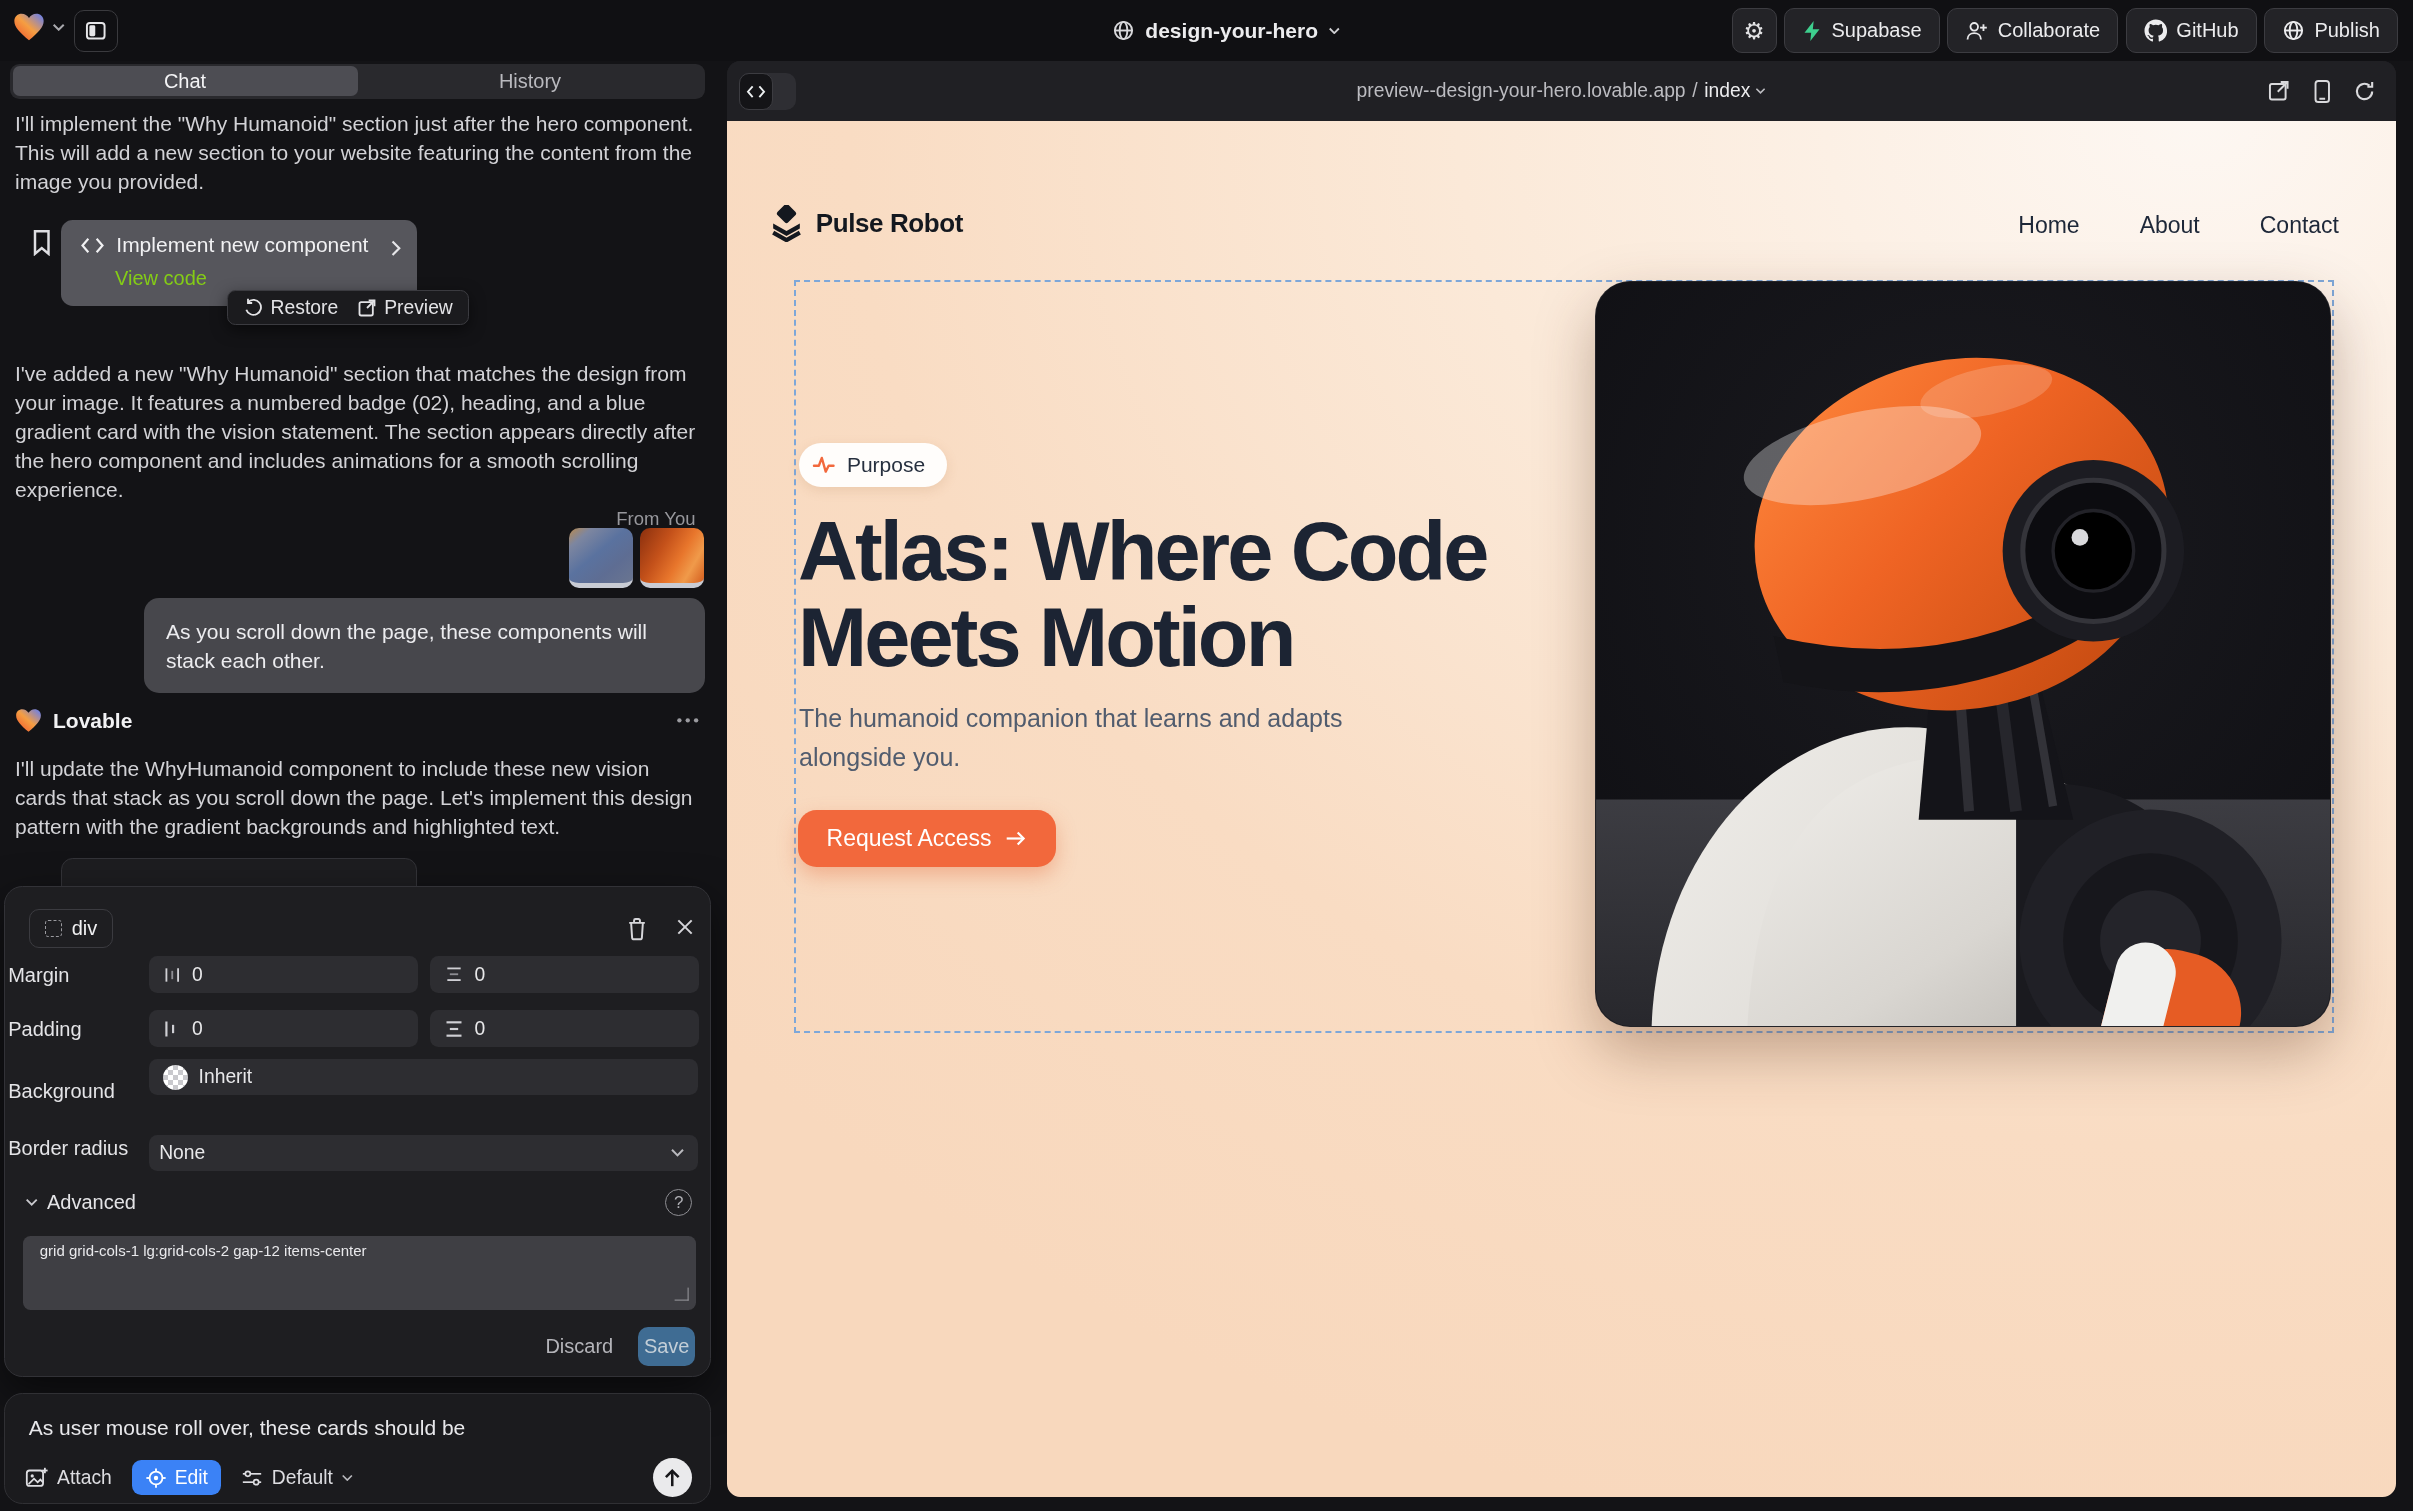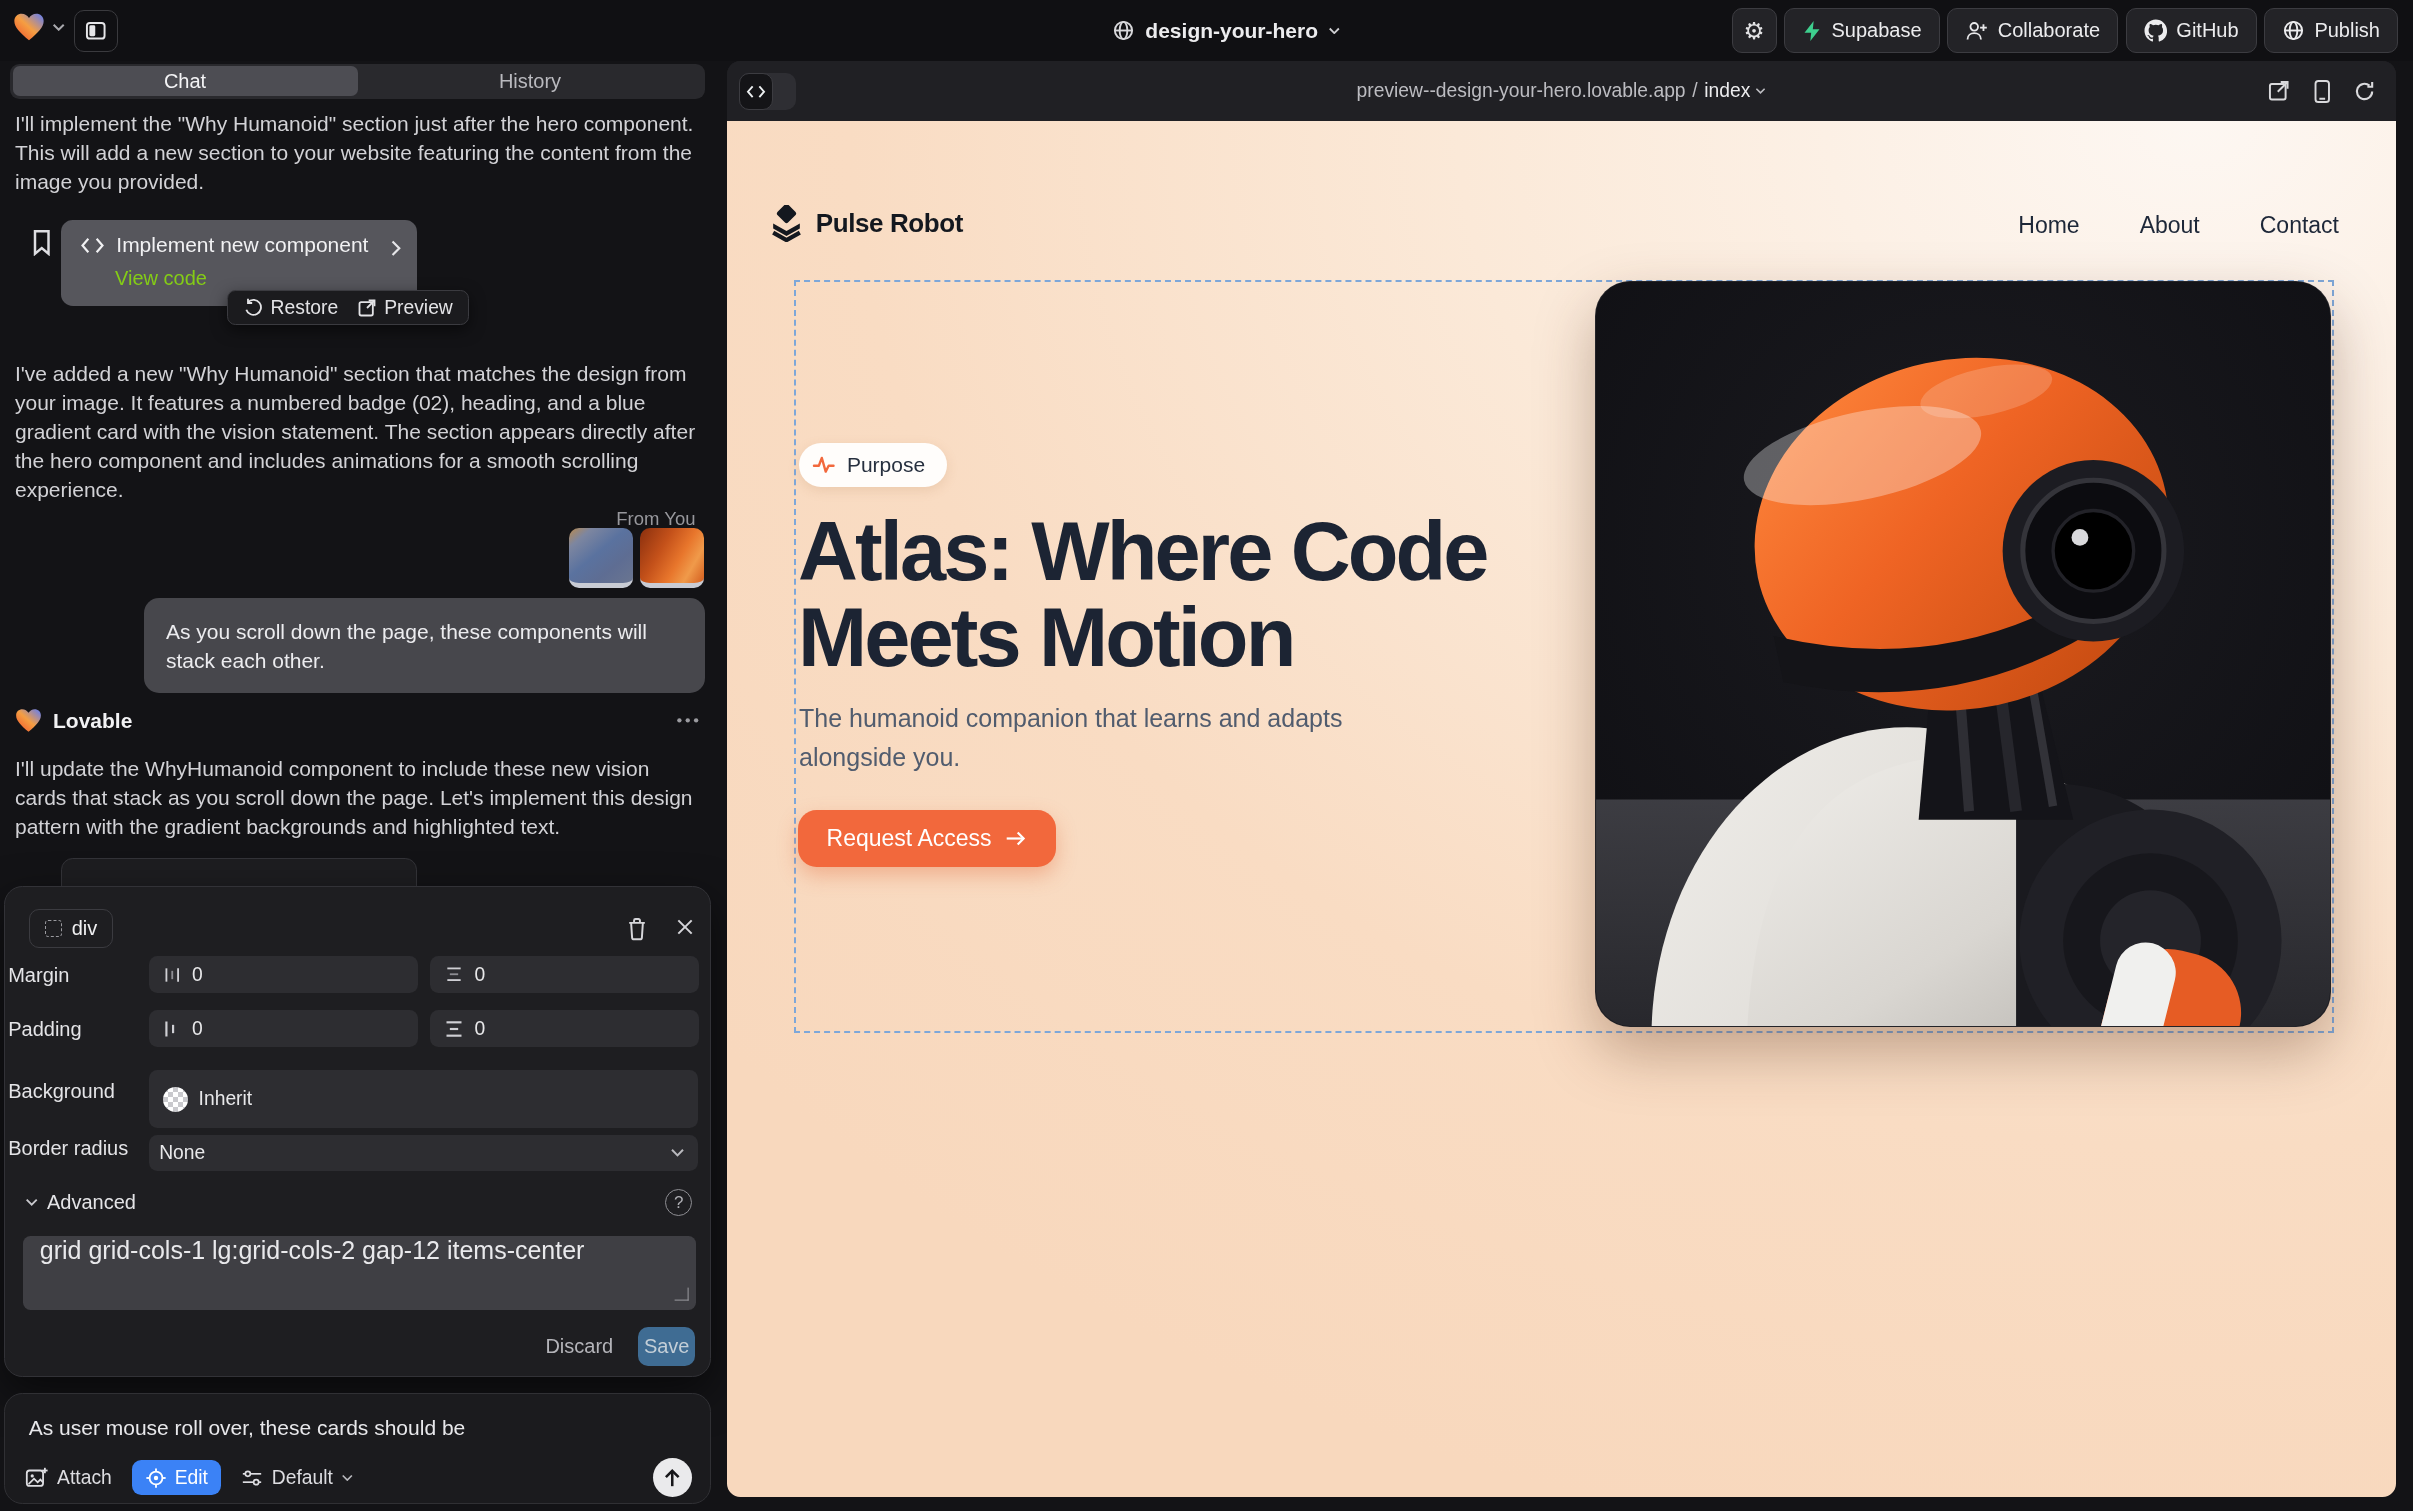--- a/index.html
+++ b/index.html
@@ -46,21 +46,21 @@
   .insp-ic { position:absolute; top:30px; color:#d6d6da; cursor:pointer; }
   .insp-label { position:absolute; left:3px; font-size:20px; color:#e4e4e7; }
   .insp-input { position:absolute; height:37px; background:#2d2d31; border-radius:8.4px; display:flex; align-items:center; gap:11px; padding:0 13.4px; font-size:19.3px; color:#e8e8ea; }
   .w-half1 { left:144px; width:269px; }
   .w-half2 { left:425px; width:269px; }
   .w-full { left:144px; width:549px; }
   .checker { width:25px; height:25px; border-radius:50%; background:repeating-conic-gradient(#ffffff 0% 25%, #c9c9cd 0% 50%) 0 0/10px 10px; }
   .select-chev { margin-left:auto; }
   .adv-row { position:absolute; left:20px; top:302px; width:667px; display:flex; align-items:center; gap:8.4px; font-size:20px; color:#e4e4e7; cursor:pointer; }
   .help-c { margin-left:auto; width:27px; height:27px; border:1.7px solid #8e8e93; border-radius:50%; display:flex; align-items:center; justify-content:center; font-size:17px; color:#aeaeb3; }
-  .classes-box { position:absolute; left:17.6px; top:349px; width:673px; height:74px; background:#3f3f44; border:none; border-radius:7.6px; resize:none; padding:2px 17px; font-family:"Liberation Sans",sans-serif; font-size:25px; color:#e9e9ec; line-height:25px; }
+  .classes-box { position:absolute; left:17.6px; top:349px; width:673px; height:74px; background:#3f3f44; border:none; border-radius:7.6px; resize:none; padding:2px 17px; font-family:"Liberation Sans",sans-serif; font-size:15px; color:#e9e9ec; line-height:25px; }
   .resize-corner { position:absolute; left:673px; top:404px; width:13.4px; height:13.4px; border-right:1.7px solid #9b9ba0; border-bottom:1.7px solid #9b9ba0; transform:translate(-3.4px,-3.4px); }
   .insp-actions { position:absolute; right:15px; top:440px; display:flex; align-items:center; gap:25px; }
   .discard { font-size:20px; color:#b4b4b9; cursor:pointer; }
   .save { width:57px; height:39px; border-radius:10px; background:#3f6c93; color:#c3ced7; font-size:20px; display:flex; align-items:center; justify-content:center; cursor:pointer; }
 
   
   .composer { position:absolute; left:4.2px; top:1332px; width:707px; height:111px; background:#1b1b1e; border:0.8px solid #303034; border-radius:18.5px; }
   .draft { position:absolute; left:23.5px; top:22px; font-size:21px; color:#e8e8eb; }
   .comp-tools { position:absolute; left:20px; top:66px; display:flex; align-items:center; gap:20px; font-size:19.3px; color:#dddde1; }
   .tool { display:flex; align-items:center; gap:8.4px; cursor:pointer; }
@@ -289,21 +289,21 @@
     <div class="insp-input w-half2" style="top:123px;">
       <svg width="20" height="20" viewBox="0 0 24 24">
           <line x1="3" y1="4" x2="21" y2="4" stroke="#cfcfd4" stroke-width="2.6"></line>
           <line x1="7" y1="12" x2="17" y2="12" stroke="#cfcfd4" stroke-width="2.6"></line>
           <line x1="3" y1="20" x2="21" y2="20" stroke="#cfcfd4" stroke-width="2.6"></line>
         </svg>
       <span>0</span>
     </div>
 
     <span class="insp-label" style="top:193px;">Background</span>
-    <div class="insp-input w-full" style="top:183px; height:58px;">
+    <div class="insp-input w-full" style="top:172px; height:36px;">
       <span class="checker"></span>
       <span>Inherit</span>
     </div>
 
     <span class="insp-label" style="top:250px;">Border radius</span>
     <div class="insp-input w-full" style="top:248px; height:36px;padding-left:10px;">
       <span>None</span>
       <span class="select-chev">
         <svg width="15" height="9.2" viewBox="0 0 16 10">
             <polyline points="2,2 8,8 14,2" fill="none" stroke="#b9b9be" stroke-width="2.2"></polyline>

